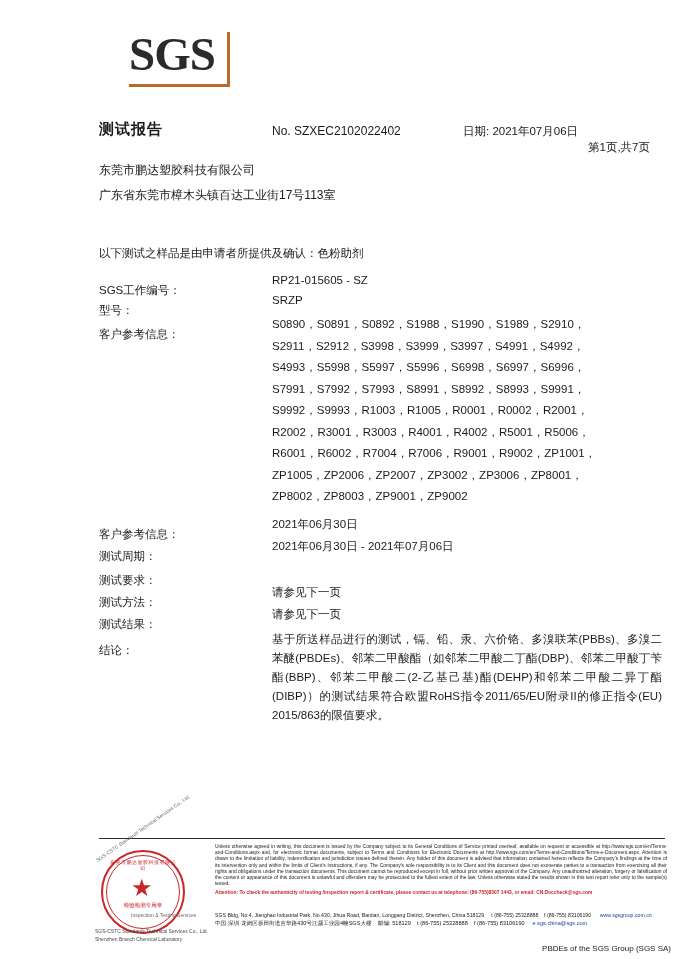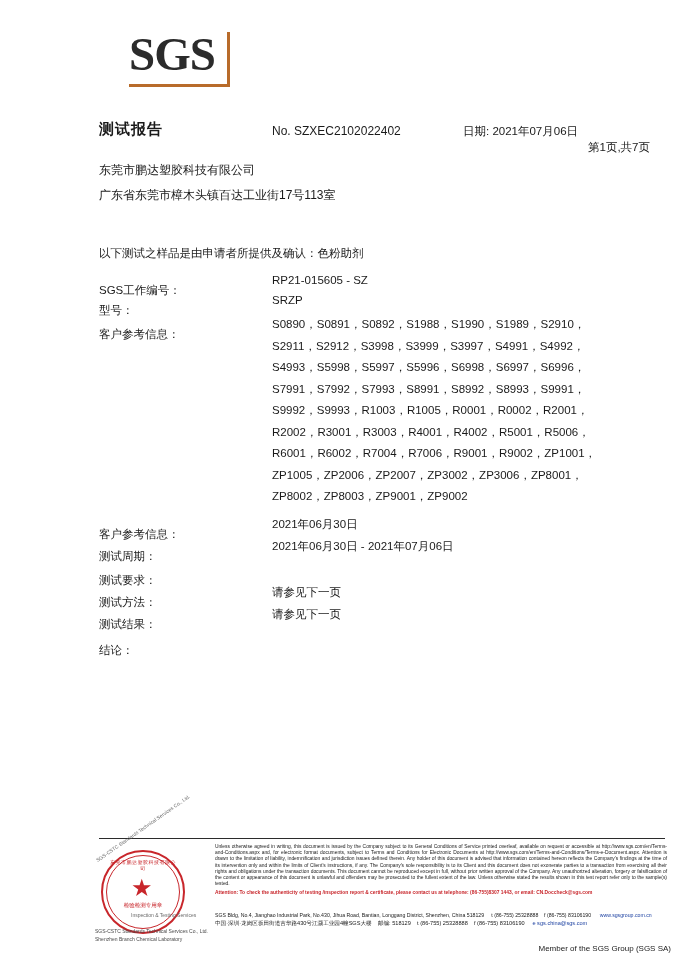--- a/index.html
+++ b/index.html
@@ -371,20 +371,21 @@
       <div class="field-value">请参见下一页</div>
     </div>
 
     <div class="field-row" style="height:26px;">
       <div class="field-label">测试结果：</div>
       <div class="field-value">请参见下一页</div>
     </div>
 
     <div class="field-row" style="height:110px;">
       <div class="field-label">结论：</div>
+      <div class="conclusion-text">基于所送样品进行的测试，镉、铅、汞、六价铬、多溴联苯(PBBs)、多溴二苯醚(PBDEs)、邻苯二甲酸酯（如邻苯二甲酸二丁酯(DBP)、邻苯二甲酸丁苄酯(BBP)、邻苯二甲酸二(2-乙基己基)酯(DEHP)和邻苯二甲酸二异丁酯(DIBP)）的测试结果符合欧盟RoHS指令2011/65/EU附录II的修正指令(EU) 2015/863的限值要求。</div>
     </div>
 
   </div>
 
   <div class="footer">
     <div class="footer-rule"></div>
 
     <div class="stamp">
       <div class="stamp-ring"></div>
       <div class="stamp-ring2"></div>
@@ -419,15 +420,15 @@
         &nbsp;&nbsp;
         <span>t (86-755) 25328888</span>
         &nbsp;&nbsp;
         <span>f (86-755) 83106190</span>
         &nbsp;&nbsp;&nbsp;
         <span class="web">e sgs.china@sgs.com</span>
       </div>
     </div>
   </div>
 
-  <div class="member-line">Member of the SGS Group (SGS SA)</div>
+  <div class="member-line">PBDEs of the SGS Group (SGS SA)</div>
 
 </div>
 
 </body></html>

